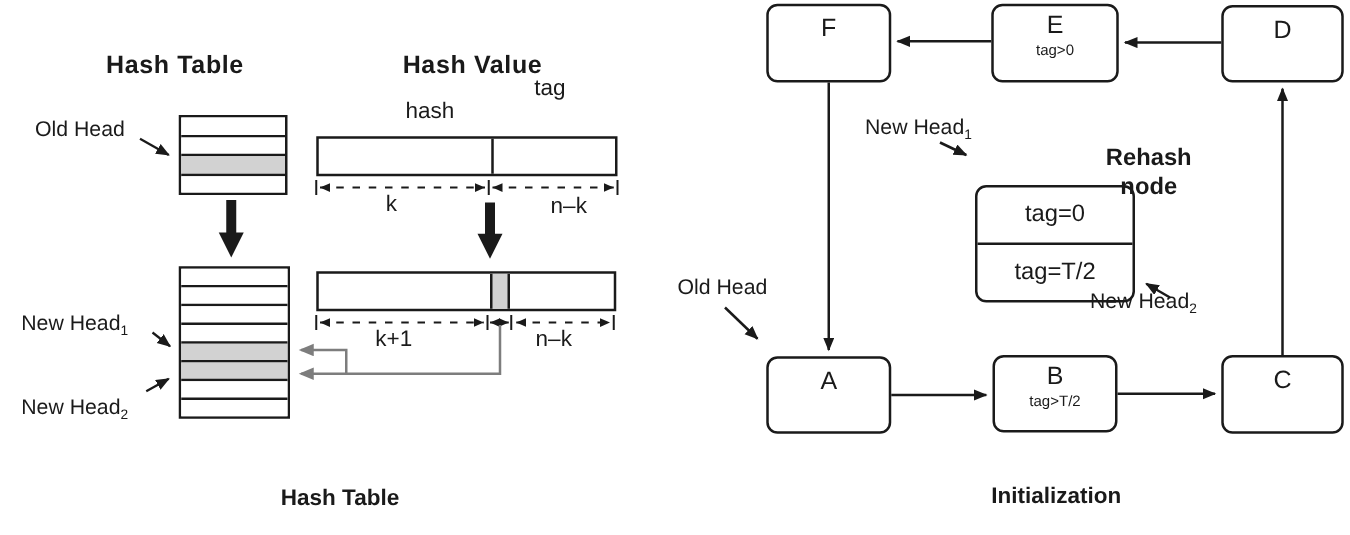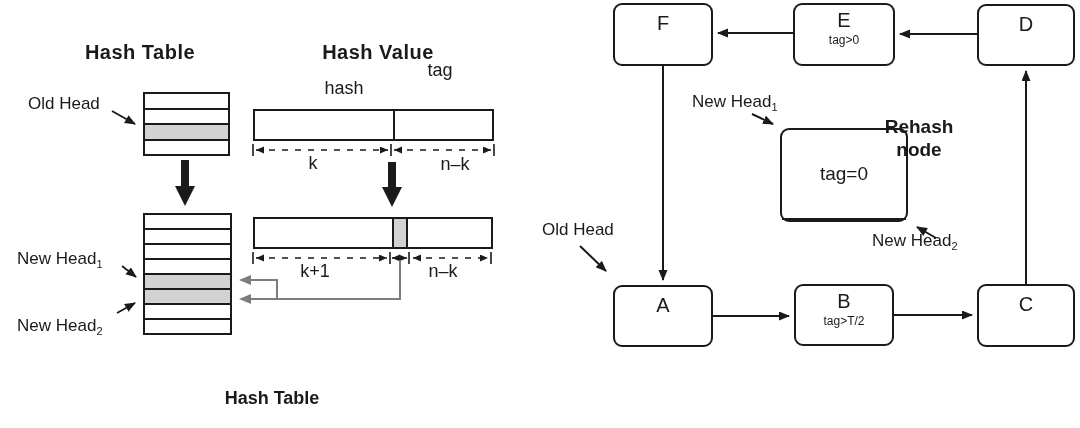--- a/index.html
+++ b/index.html
@@ -35,21 +35,21 @@
   
   .node {
     border: 2px solid #1a1a1a; border-radius: 9px; background: #fff;
     box-sizing: border-box; text-align: center; padding-top: 6px;
     font-size: 20px; line-height: 1.25;
   }
   .node .tagline { font-size: 12px; line-height: 1.3; }
 
   .rehash-box {
     border: 2px solid #1a1a1a; border-radius: 9px; background:#fff;
-    box-sizing: border-box; display:flex; flex-direction: column; text-align:center;
+    box-sizing: border-box; display:flex; flex-direction: column; text-align:center;margin-top:20px;
   }
   .rehash-box .cell { flex:1 1 0; display:flex; align-items:center; justify-content:center; font-size:19px; }
   .rehash-box .cell.top { border-bottom: 2px solid #1a1a1a; }
 
   .boldlbl { font-size: 19px; font-weight: bold; text-align:center; line-height:1.2; }
 
   svg.overlay { position:absolute; left:0; top:0; pointer-events:none; }
 </style>
 </head>
 <body>
@@ -121,34 +121,36 @@
   <div class="abs node" style="left:794px; top:284px; width:100px; height:62px; padding-top:3px;">
     <div>B</div>
     <div class="tagline">tag&gt;T/2</div>
   </div>
   <div class="abs node" style="left:977px; top:284px; width:98px; height:63px;">
     <div>C</div>
   </div>
 
   <div class="abs rehash-box" style="left:780px; top:128px; width:128px; height:94px;">
     <div class="cell top">tag=0</div>
+    <div class="cell">tag=T/2</div>
   </div>
   <div class="abs boldlbl" style="left:876px; top:116px; width:86px;">
     <div>Rehash</div>
     <div>node</div>
   </div>
 
   <div class="abs lbl" style="left:692px; top:92px;">
     <span>New Head</span><sub class="small">1</sub>
   </div>
   <div class="abs lbl" style="left:872px; top:231px;">
     <span>New Head</span><sub class="small">2</sub>
   </div>
   <div class="abs lbl" style="left:542px; top:220px;">Old Head</div>
 
+  <div class="abs ctr caption" style="left:845px; top:386px;">Initialization</div>
 
   <svg class="overlay" width="1080" height="428" viewBox="0 0 1080 428">
     <defs>
       <marker id="ab" markerUnits="userSpaceOnUse" markerWidth="12" markerHeight="10" refX="10" refY="4.5" orient="auto">
         <path d="M0,0 L11,4.5 L0,9 z" fill="#1a1a1a"></path>
       </marker>
       <marker id="abs2" markerUnits="userSpaceOnUse" markerWidth="12" markerHeight="10" refX="10" refY="4.5" orient="auto-start-reverse">
         <path d="M0,0 L11,4.5 L0,9 z" fill="#1a1a1a"></path>
       </marker>
       <marker id="ag" markerUnits="userSpaceOnUse" markerWidth="13" markerHeight="11" refX="10" refY="5" orient="auto">

